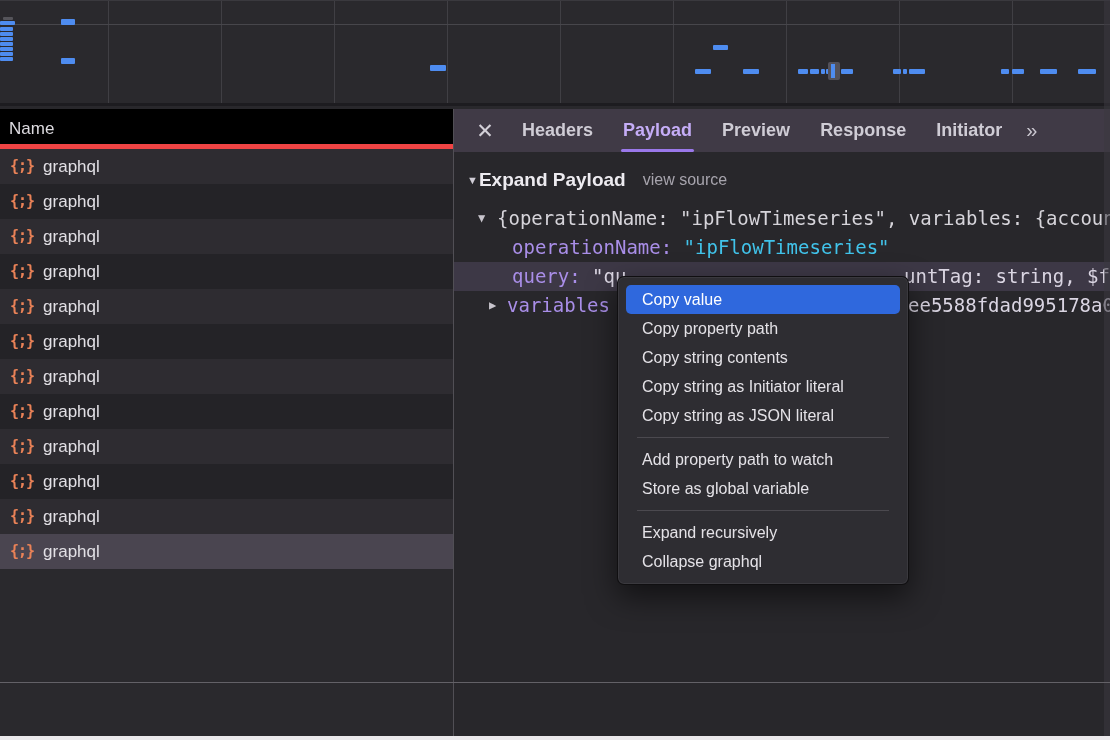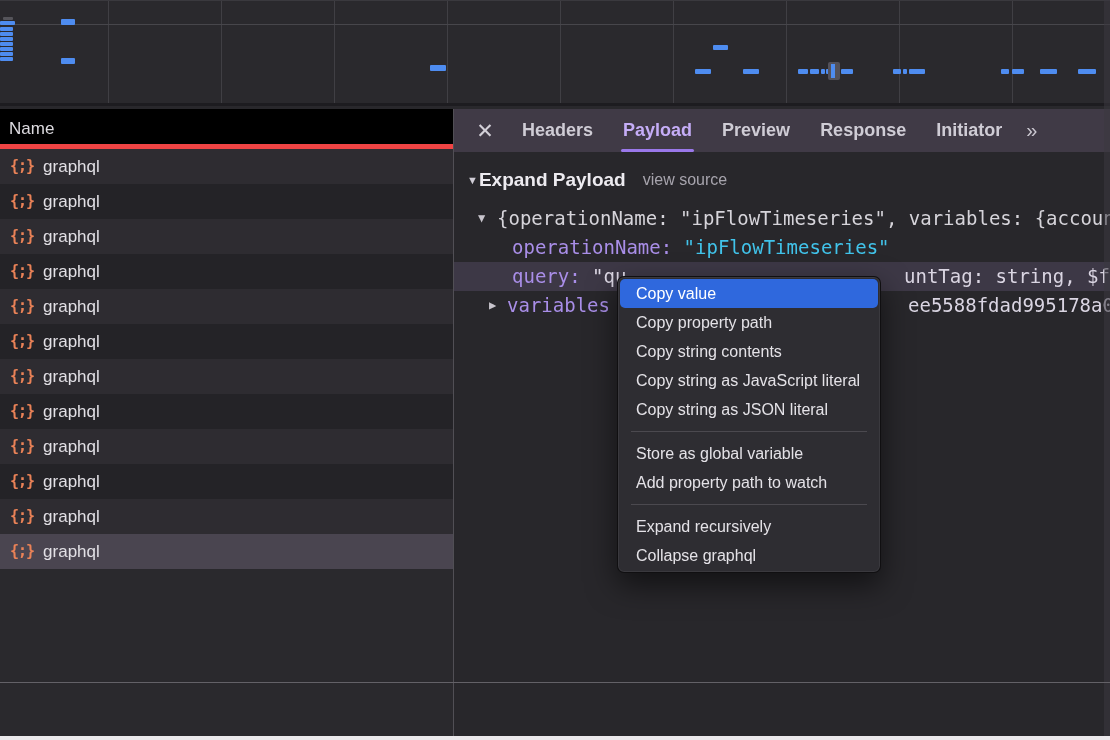--- a/index.html
+++ b/index.html
@@ -58,22 +58,22 @@
   .tree-row.selected { background:#3d3846; }
   .tree-row .arrow { position:absolute; font-size:12px; color:#c8c5cd; top:0; }
   .tree-row .txt-root { position:absolute; left:43px; color:#d6d4da; }
   .row-indent { position:absolute; left:58px; }
   .key { color:#a98ee8; }
   .val-string { color:#41c3ea; }
   .val-plain { color:#ded9e6; }
   .frag-right { position:absolute; color:#dad5e2; }
 
   
-  #context-menu { position:absolute; left:617px; top:276px; width:264px; z-index:10;
-    background:#2e2d32; border-radius:7px; padding:2px;
+  #context-menu { position:absolute; left:617px; top:276px; width:292px; z-index:10;
+    background:#2e2d32; border-radius:7px; padding:8px;
     border:1px solid rgba(0,0,0,.65);
     box-shadow:0 12px 30px rgba(0,0,0,.55), inset 0 0 0 1px rgba(255,255,255,.06); }
   .menu-item { height:29px; line-height:29px; padding:0 16px; font-size:16px; color:#e4e2e7;
     border-radius:5px; white-space:nowrap; }
   .menu-item.highlighted { background:#2f68dd; color:#ffffff; }
   .menu-sep { height:1px; background:#4b494f; margin:7px 11px; }
 </style>
 </head>
 <body>
 
@@ -221,25 +221,25 @@
         </span>
         <span class="frag-right" style="left:454px">ee5588fdad995178a0</span>
       </div>
     </div>
   </div>
 
   <div id="context-menu">
       <div class="menu-item highlighted">Copy value</div>
       <div class="menu-item">Copy property path</div>
       <div class="menu-item">Copy string contents</div>
-      <div class="menu-item">Copy string as JavaScript literal</div>
+      <div class="menu-item">Copy string as Initiator literal</div>
       <div class="menu-item">Copy string as JSON literal</div>
       <div class="menu-sep"></div>
+      <div class="menu-item">Add property path to watch</div>
       <div class="menu-item">Store as global variable</div>
-      <div class="menu-item">Add property path to watch</div>
       <div class="menu-sep"></div>
       <div class="menu-item">Expand recursively</div>
       <div class="menu-item">Collapse graphql</div>
     </div>
 
   <div id="right-edge"></div>
   <div id="bottom-strip"></div>
 </div>
 
 </body></html>

